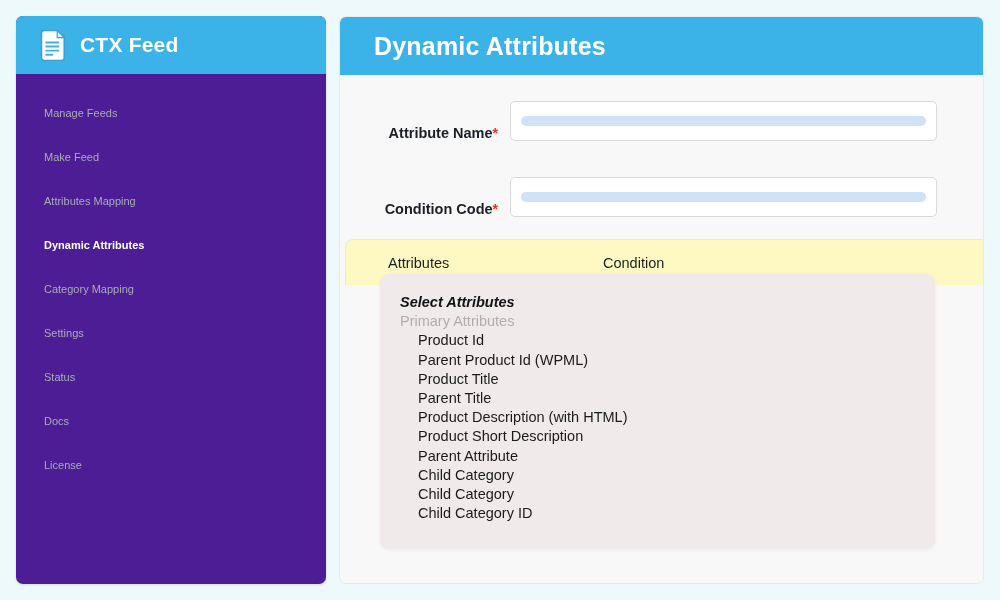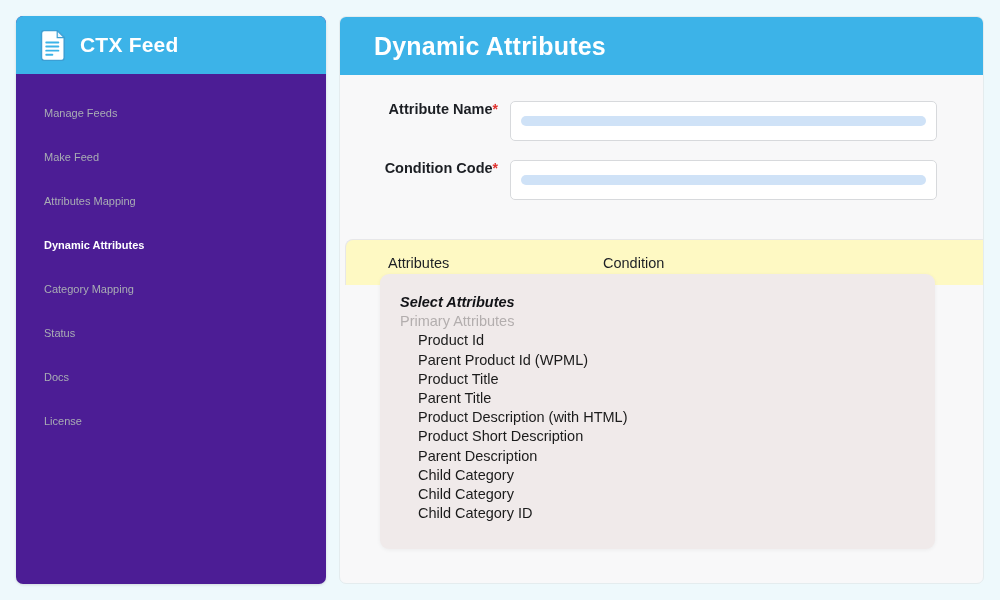--- a/index.html
+++ b/index.html
@@ -107,22 +107,22 @@
     letter-spacing: 0.2px;
     white-space: nowrap;
   }
 
   .form-area {
     padding: 26px 0 0 0;
   }
 
   .form-row {
     display: flex;
-    align-items: flex-start;
-    margin-bottom: 19px;
+    align-items: flex-end;
+    margin-bottom: 36px;
     padding-left: 42px;
   }
 
   .form-label {
     width: 128px;
     text-align: right;
     padding-right: 12px;
     font-size: 14.5px;
     font-weight: bold;
     color: #1c1f24;
@@ -247,20 +247,21 @@
       </svg>
       <span class="brand-title">CTX Feed</span>
     </div>
 
     <nav class="nav">
       <a class="nav-item">Manage Feeds</a>
       <a class="nav-item">Make Feed</a>
       <a class="nav-item">Attributes Mapping</a>
       <a class="nav-item is-active">Dynamic Attributes</a>
       <a class="nav-item">Category Mapping</a>
+      <a class="nav-item">Settings</a>
       <a class="nav-item">Status</a>
       <a class="nav-item">Docs</a>
       <a class="nav-item">License</a>
     </nav>
 
   </div>
 
   <div class="main">
 
     <div class="main-header">
@@ -296,19 +297,19 @@
 
   <div class="dropdown">
     <div class="dd-row dd-title">Select Attributes</div>
     <div class="dd-row dd-group">Primary Attributes</div>
     <div class="dd-row dd-option">Product Id</div>
     <div class="dd-row dd-option">Parent Product Id (WPML)</div>
     <div class="dd-row dd-option">Product Title</div>
     <div class="dd-row dd-option">Parent Title</div>
     <div class="dd-row dd-option">Product Description (with HTML)</div>
     <div class="dd-row dd-option">Product Short Description</div>
-    <div class="dd-row dd-option">Parent Description</div>
+    <div class="dd-row dd-option">Parent Attribute</div>
     <div class="dd-row dd-option">Child Category</div>
     <div class="dd-row dd-option">Child Category</div>
     <div class="dd-row dd-option">Child Category ID</div>
   </div>
 
 </div>
 
 </body></html>

